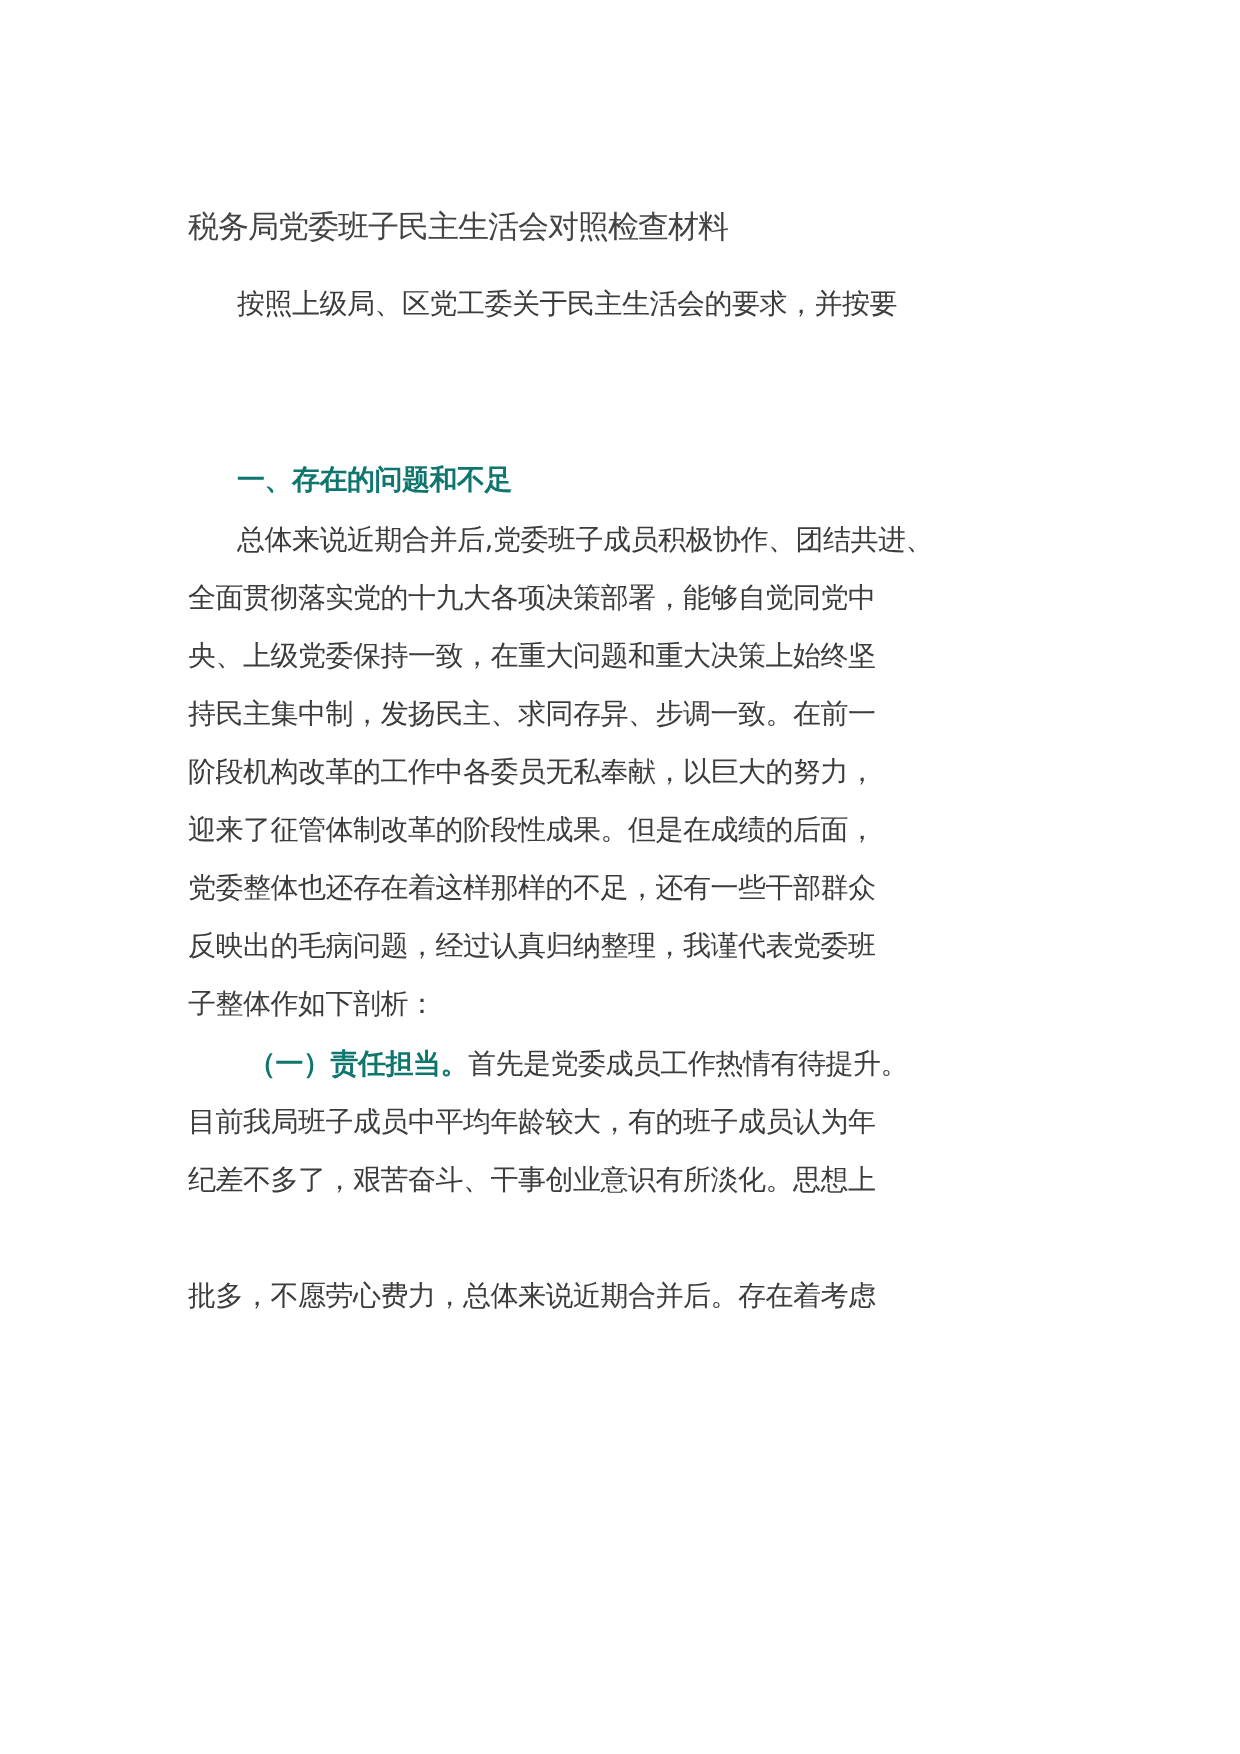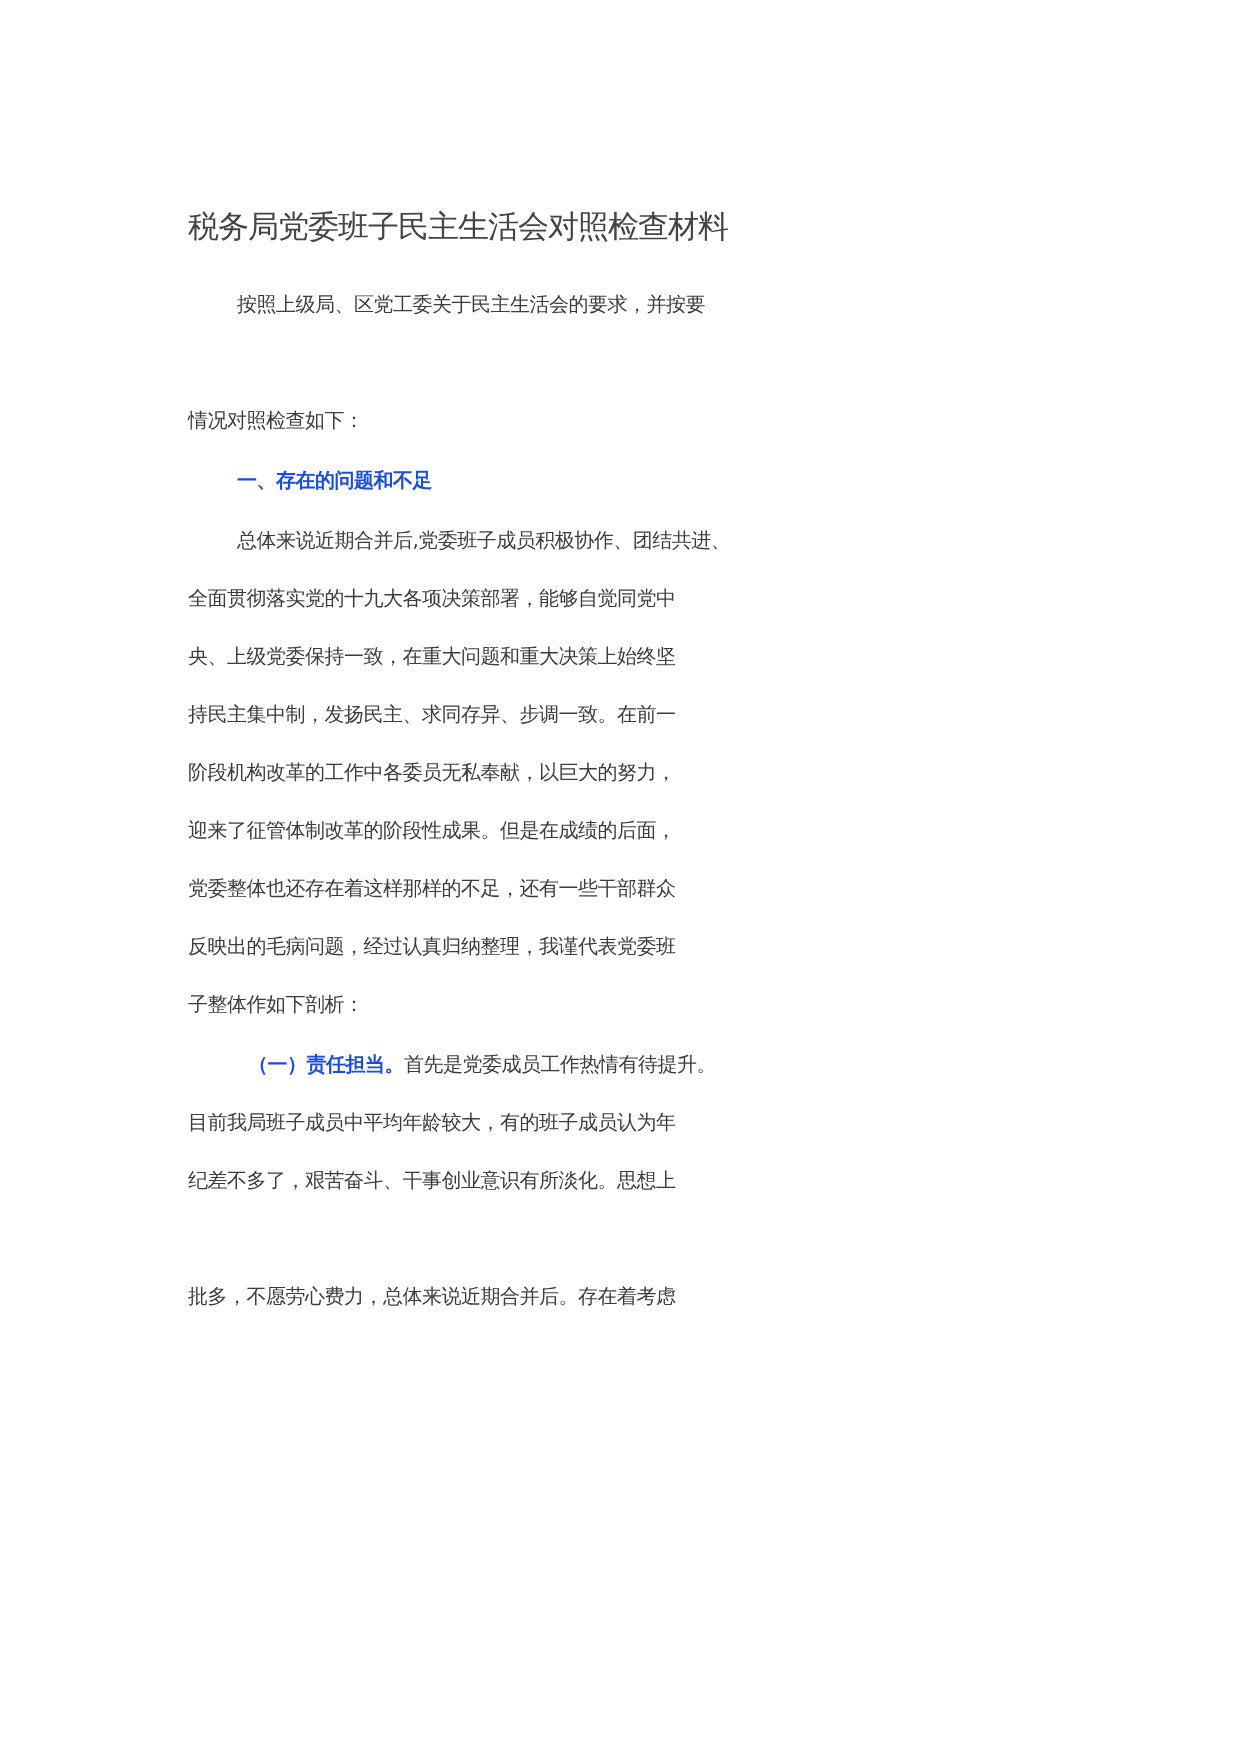--- a/index.html
+++ b/index.html
@@ -28,39 +28,38 @@
       top: 224px;
       font-size: 31px;
       line-height: 40px;
       color: #444444;
       white-space: nowrap;
       letter-spacing: -1px;
     }
     .line {
       position: absolute;
       left: 188px;
-      font-size: 20px;
+      font-size: 28px;
       line-height: 40px;
       color: #3c3c3c;
       white-space: nowrap;
       letter-spacing: -0.5px;
     }
     .indent { left: 237px; }
     .indent2 { left: 248px; }
-    .bold { font-weight: bold; color: #1d4ed8; }
+    .bold { font-weight: bold; color: #0f766e; }
   </style>
 </head>
 <body>
 
 <div class="page">
 
   <div class="title" style="top:206px;">税务局党委班子民主生活会对照检查材料</div>
 
   <div class="line indent" style="top:284px;">按照上级局、区党工委关于民主生活会的要求，并按要</div>
-  <div class="line" style="top:400px;">情况对照检查如下：</div>
 
   <div class="line indent bold" style="top:460px;">一、存在的问题和不足</div>
 
   <div class="line indent" style="top:520px;">总体来说近期合并后,党委班子成员积极协作、团结共进、</div>
   <div class="line" style="top:578px;">全面贯彻落实党的十九大各项决策部署，能够自觉同党中</div>
   <div class="line" style="top:636px;">央、上级党委保持一致，在重大问题和重大决策上始终坚</div>
   <div class="line" style="top:694px;">持民主集中制，发扬民主、求同存异、步调一致。在前一</div>
   <div class="line" style="top:752px;">阶段机构改革的工作中各委员无私奉献，以巨大的努力，</div>
   <div class="line" style="top:810px;">迎来了征管体制改革的阶段性成果。但是在成绩的后面，</div>
   <div class="line" style="top:868px;">党委整体也还存在着这样那样的不足，还有一些干部群众</div>

